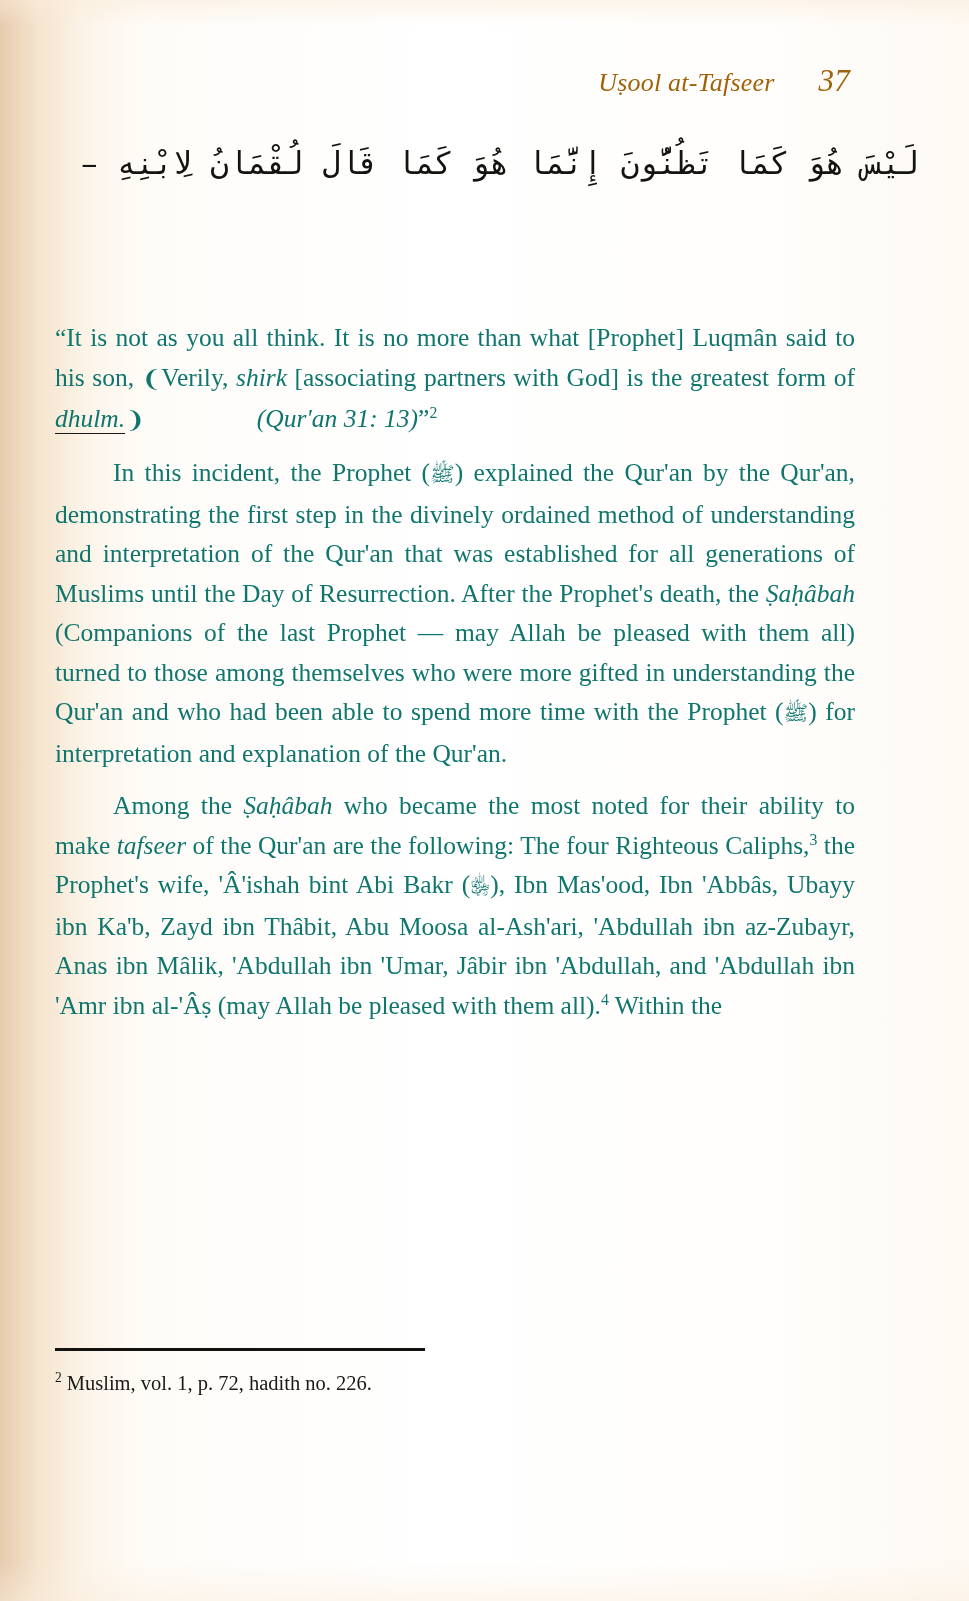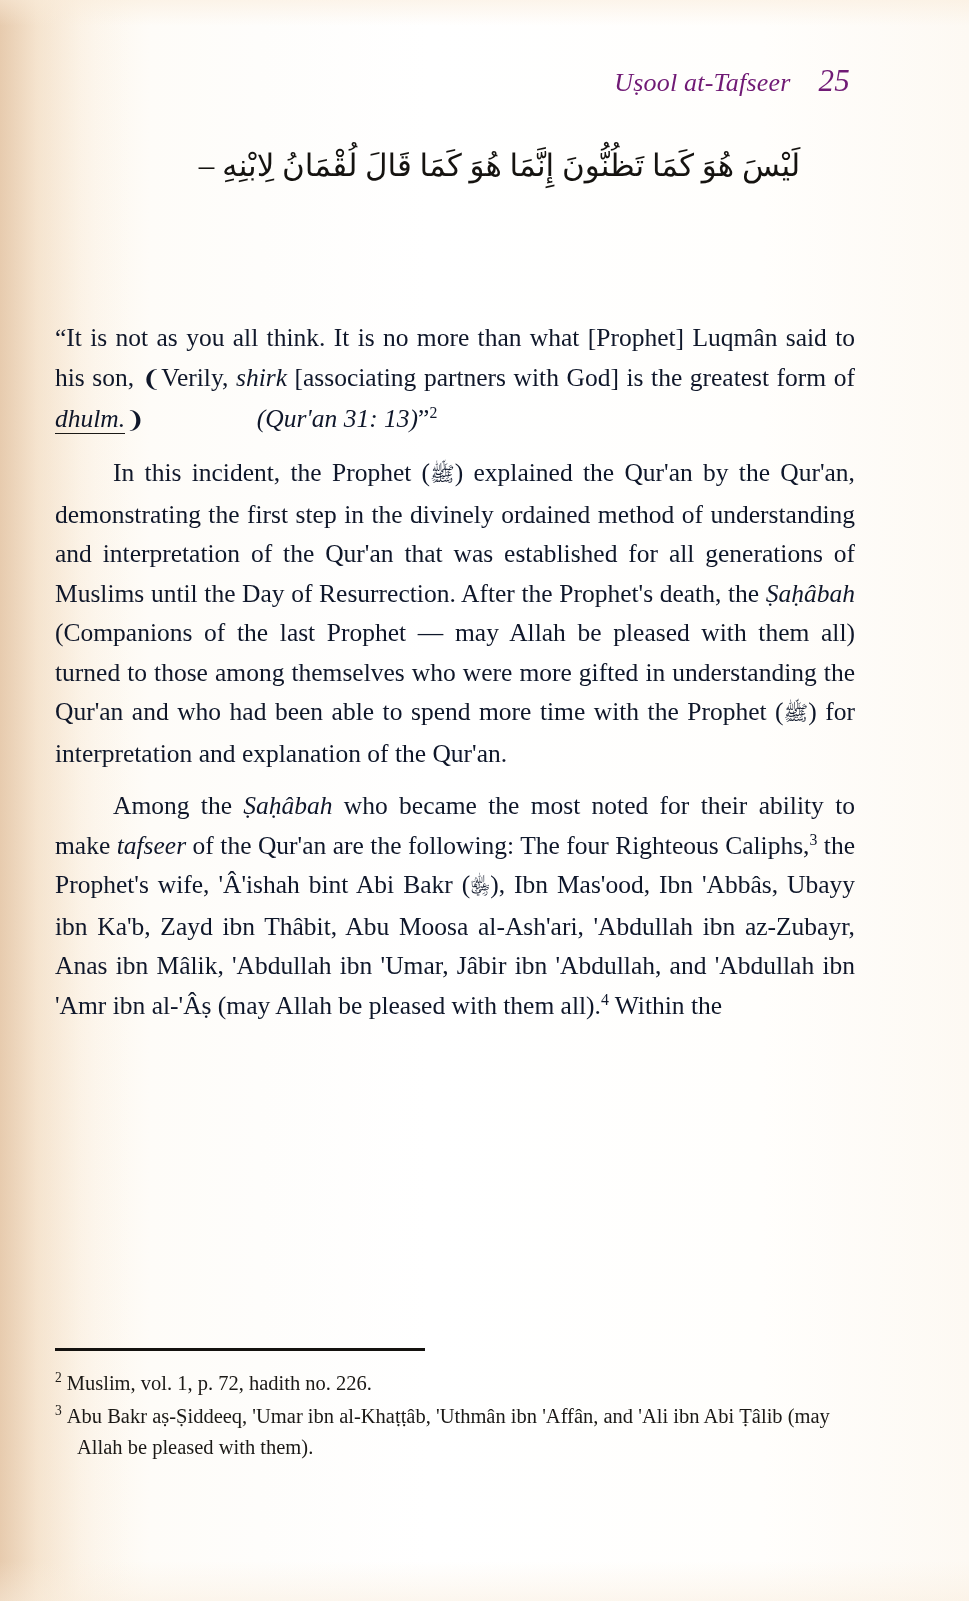--- a/index.html
+++ b/index.html
@@ -63,44 +63,44 @@
     z-index: 2;
   }
 
   
   .running-head {
     position: absolute;
     top: 63px;
     right: 119px;
     display: flex;
     align-items: baseline;
-    gap: 28px;
+    gap: 44px;
     font-style: italic;
     font-size: 26px;
     letter-spacing: 0.2px;
-    color: #701a75;
+    color: #a16207;
   }
   .running-head .folio {
     font-style: italic;
     font-size: 31px;
     font-family: "Liberation Serif", serif;
   }
 
   
   .arabic-block {
     position: absolute;
     top: 150px;
     left: 0;
     right: 0;
     text-align: center;
   }
   .arabic-line {
     direction: rtl;
     unicode-bidi: bidi-override;
-    font-family: Liberation Serif, serif;
+    font-family: Liberation Mono, monospace;
     color: #151310;
     line-height: 1.0;
     margin-left: 30px;
   }
   .arabic-line.l1 {
     font-size: 31px;
     padding-bottom: 38px;
     letter-spacing: 0.5px;
   }
   .arabic-line.l2 {
@@ -114,21 +114,21 @@
     left: 55px;
     top: 318px;
     width: 800px;
   }
   p.para {
     margin: 0 0 0 0;
     font-size: 25.5px;
     line-height: 39.5px;
     text-align: justify;
     text-justify: inter-word;
-    color: #0f172a;
+    color: #0f766e;
   }
   p.para + p.para {
     margin-top: 13px;
   }
   p.indent {
     text-indent: 58px;
   }
   .quote-para {
     margin-bottom: 6px;
   }
@@ -200,21 +200,21 @@
 
   <div class="paper-tint"></div>
   <div class="gutter-shade"></div>
   <div class="edge-fade-top"></div>
   <div class="edge-fade-bottom"></div>
 
   <div class="content">
 
     <div class="running-head">
       <span>Uṣool at-Tafseer</span>
-      <span class="folio">25</span>
+      <span class="folio">37</span>
     </div>
 
     <div class="arabic-block">
       <div class="arabic-line l1">لَيْسَ هُوَ كَمَا تَظُنُّونَ إِنَّمَا هُوَ كَمَا قَالَ لُقْمَانُ لِابْنِهِ –</div>
     </div>
 
     <div class="body-col">
 
       <p class="para quote-para"><span>“</span><span>It is not as you all think. It is no more than what [Prophet] Luqmân said to his son, </span><span class="orn">❨</span><span>Verily, </span><i>shirk</i><span> [associating partners with God] is the greatest form of </span><span class="u-dh">dhulm.</span><span class="orn">❩</span><span class="ref-gap"></span><span class="ref">(Qur'an 31: 13)</span><span>”</span><sup>2</sup></p>
 
@@ -223,18 +223,17 @@
 
       <p class="para indent"><span>Among the </span><i>Ṣaḥâbah</i><span> who became the most noted for their ability to make </span><i>tafseer</i><span> of the Qur'an are the following: The four Righteous Caliphs,</span><sup>3</sup><span> the Prophet's wife, 'Â'ishah bint Abi Bakr (</span><span class="rada">﵂</span><span>), Ibn Mas'ood, Ibn 'Abbâs, Ubayy ibn Ka'b, Zayd ibn Thâbit, Abu Moosa al-Ash'ari, 'Abdullah ibn az-Zubayr, Anas ibn Mâlik, 'Abdullah ibn 'Umar, Jâbir ibn 'Abdullah, and 'Abdullah ibn 'Amr ibn al-'Âṣ (may Allah be pleased with them all).</span><sup>4</sup><span> Within the</span></p>
 
     </div>
 
     <div class="footnotes">
       <div class="fn-rule"></div>
 
       <p class="fn"><sup>2</sup><span>Muslim, vol. 1, p. 72, hadith no. 226.</span></p>
 
-      <p class="fn"><sup>3</sup><span>Abu Bakr aṣ-Ṣiddeeq, 'Umar ibn al-Khaṭṭâb, 'Uthmân ibn 'Affân, and 'Ali ibn Abi Ṭâlib (may Allah be pleased with them).</span></p>
 
     </div>
 
   </div>
 </div>
 
 </body></html>

